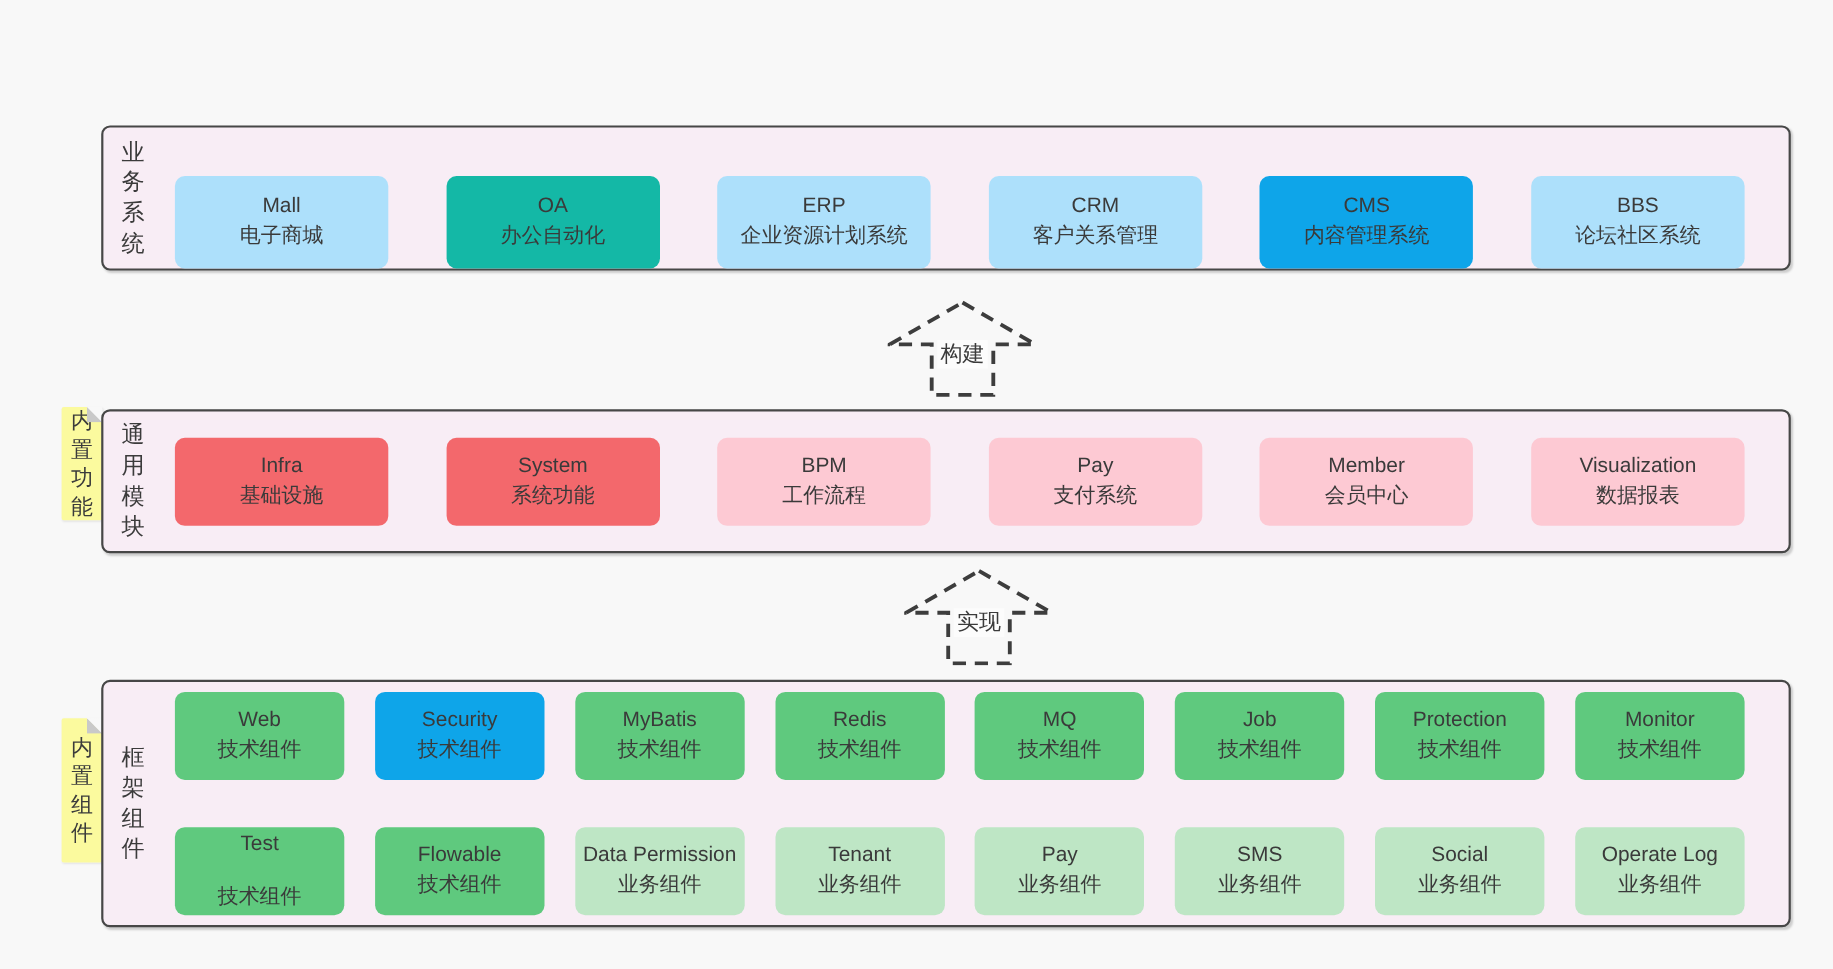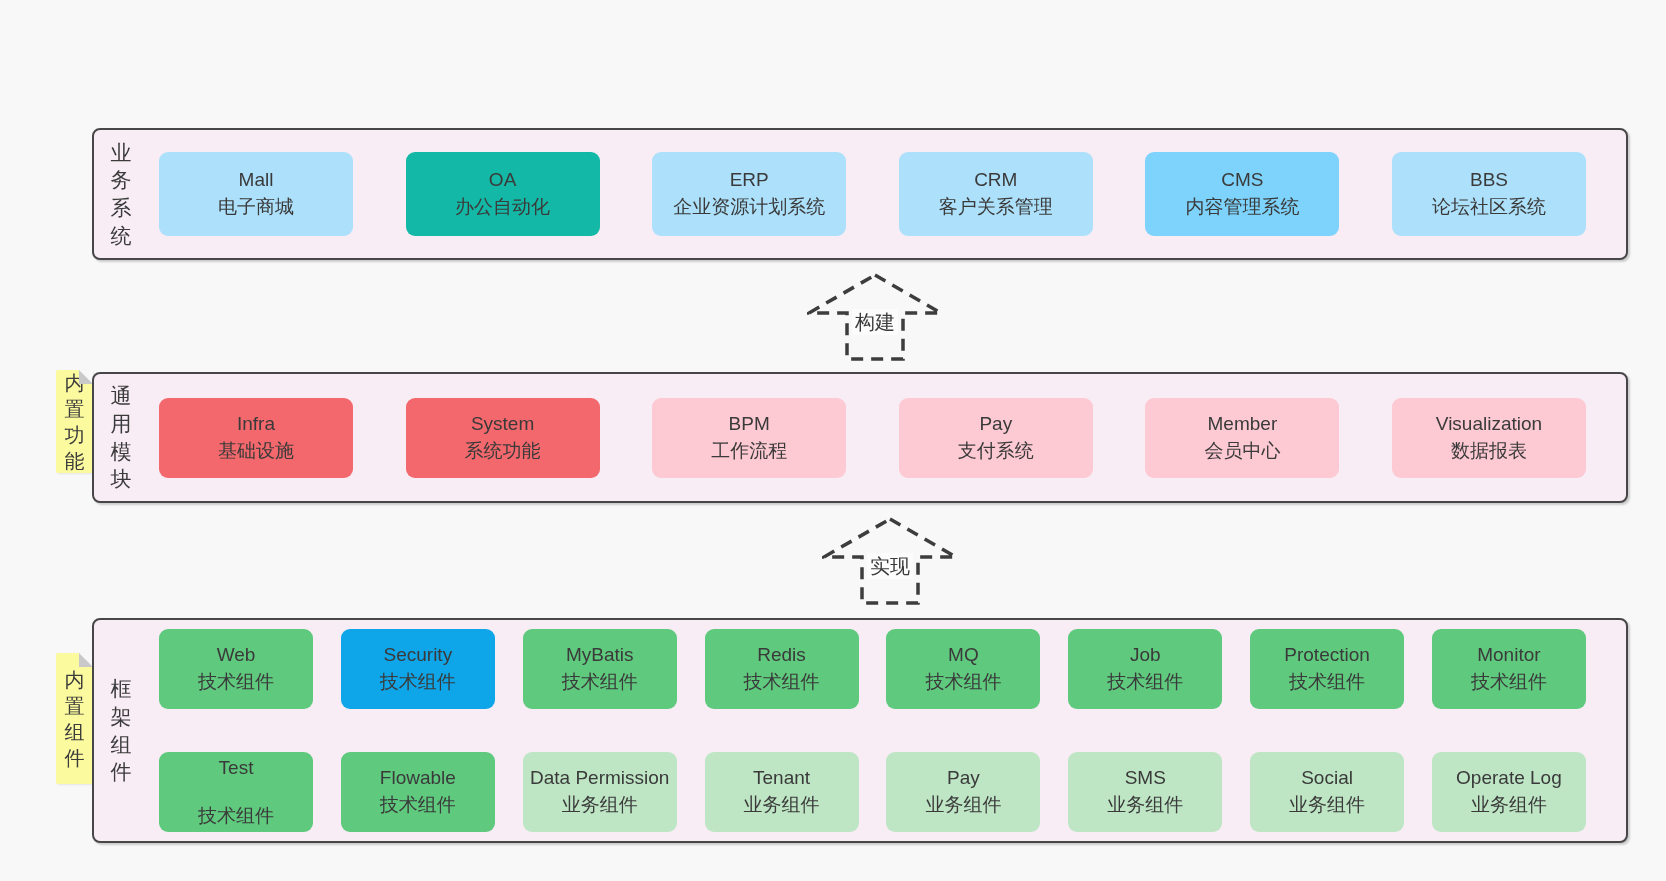--- a/index.html
+++ b/index.html
@@ -39,21 +39,21 @@
   .layer{
     position:absolute;left:92px;width:1536px;
     box-sizing:border-box;
     background:#f8edf5;
     border:2px solid #474747;
     border-radius:8px;
     display:flex;align-items:stretch;
     z-index:2;
     box-shadow:2px 2px 2px rgba(0,0,0,0.18);
   }
-  .layer-top{top:128px;height:132px;}
+  .layer-top{top:114px;height:132px;align-items:flex-end;}
   .layer-mid{top:372px;height:131px;}
   .layer-bottom{top:618px;height:225px;}
 
   .layer-label{
     width:24px;margin-left:15px;
     align-self:center;
     font-size:21px;line-height:1.32;text-align:center;word-break:break-all;
     color:#3b3b3b;
   }
 
@@ -116,21 +116,21 @@
           <div class="box-sub">办公自动化</div>
         </div>
         <div class="box box-wide" style="background: rgb(173, 224, 251);">
           <div class="box-name">ERP</div>
           <div class="box-sub">企业资源计划系统</div>
         </div>
         <div class="box box-wide" style="background: rgb(173, 224, 251);">
           <div class="box-name">CRM</div>
           <div class="box-sub">客户关系管理</div>
         </div>
-        <div class="box box-wide" style="background: #7dd3fc;">
+        <div class="box box-wide" style="background: #0ea5e9;">
           <div class="box-name">CMS</div>
           <div class="box-sub">内容管理系统</div>
         </div>
         <div class="box box-wide" style="background: rgb(173, 224, 251);">
           <div class="box-name">BBS</div>
           <div class="box-sub">论坛社区系统</div>
         </div>
       </div>
   </section>
 

